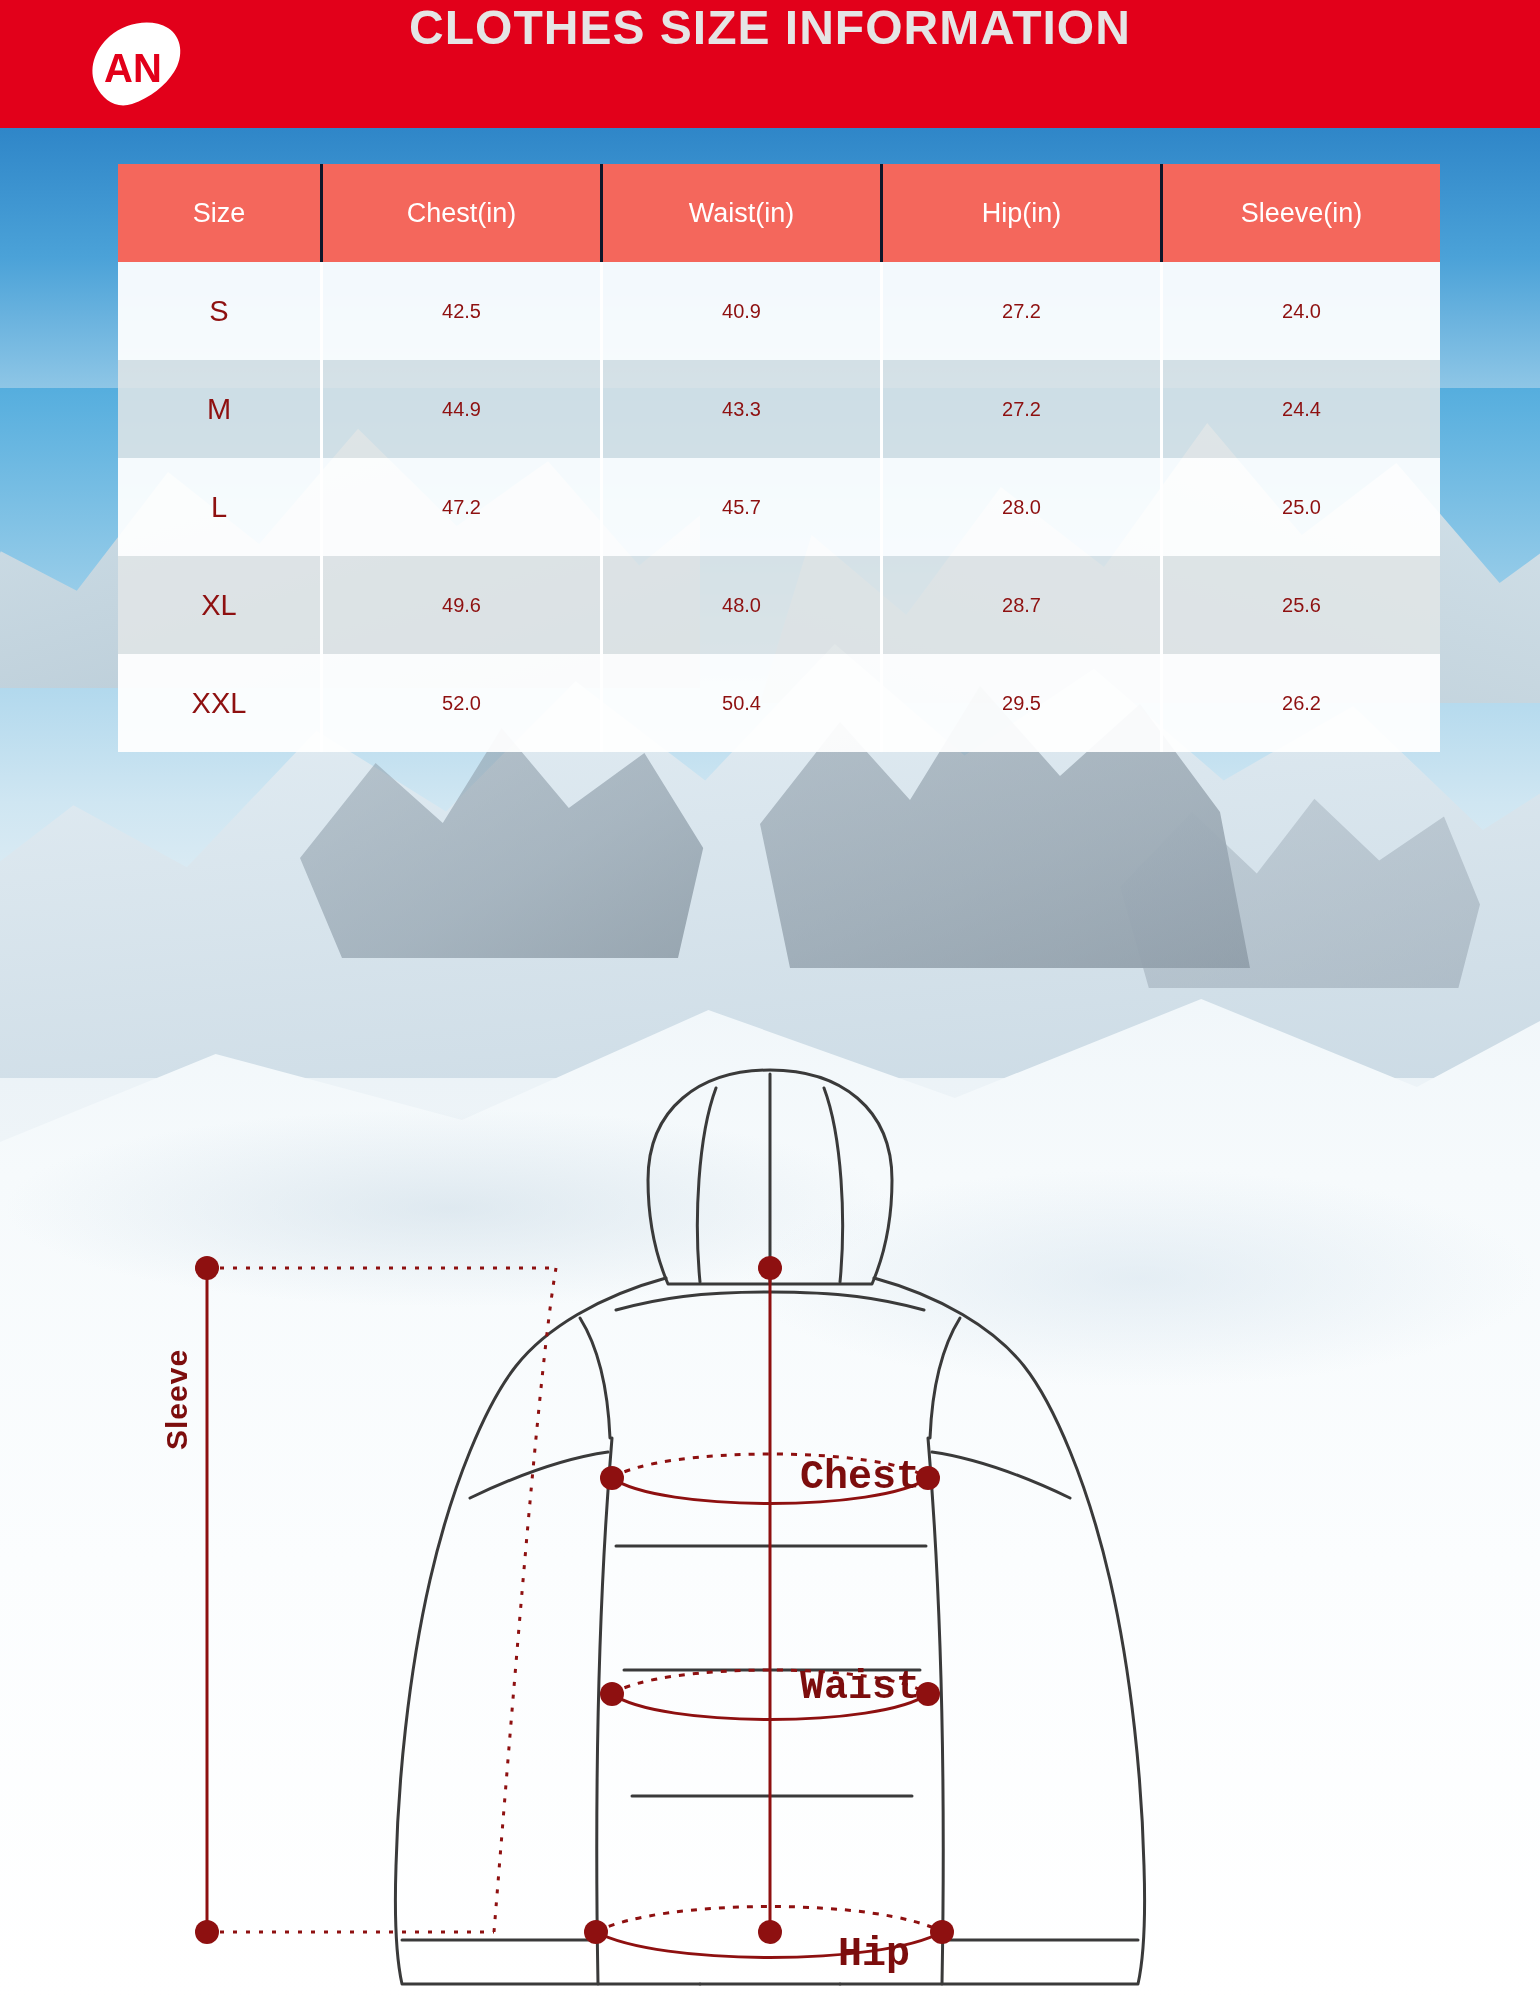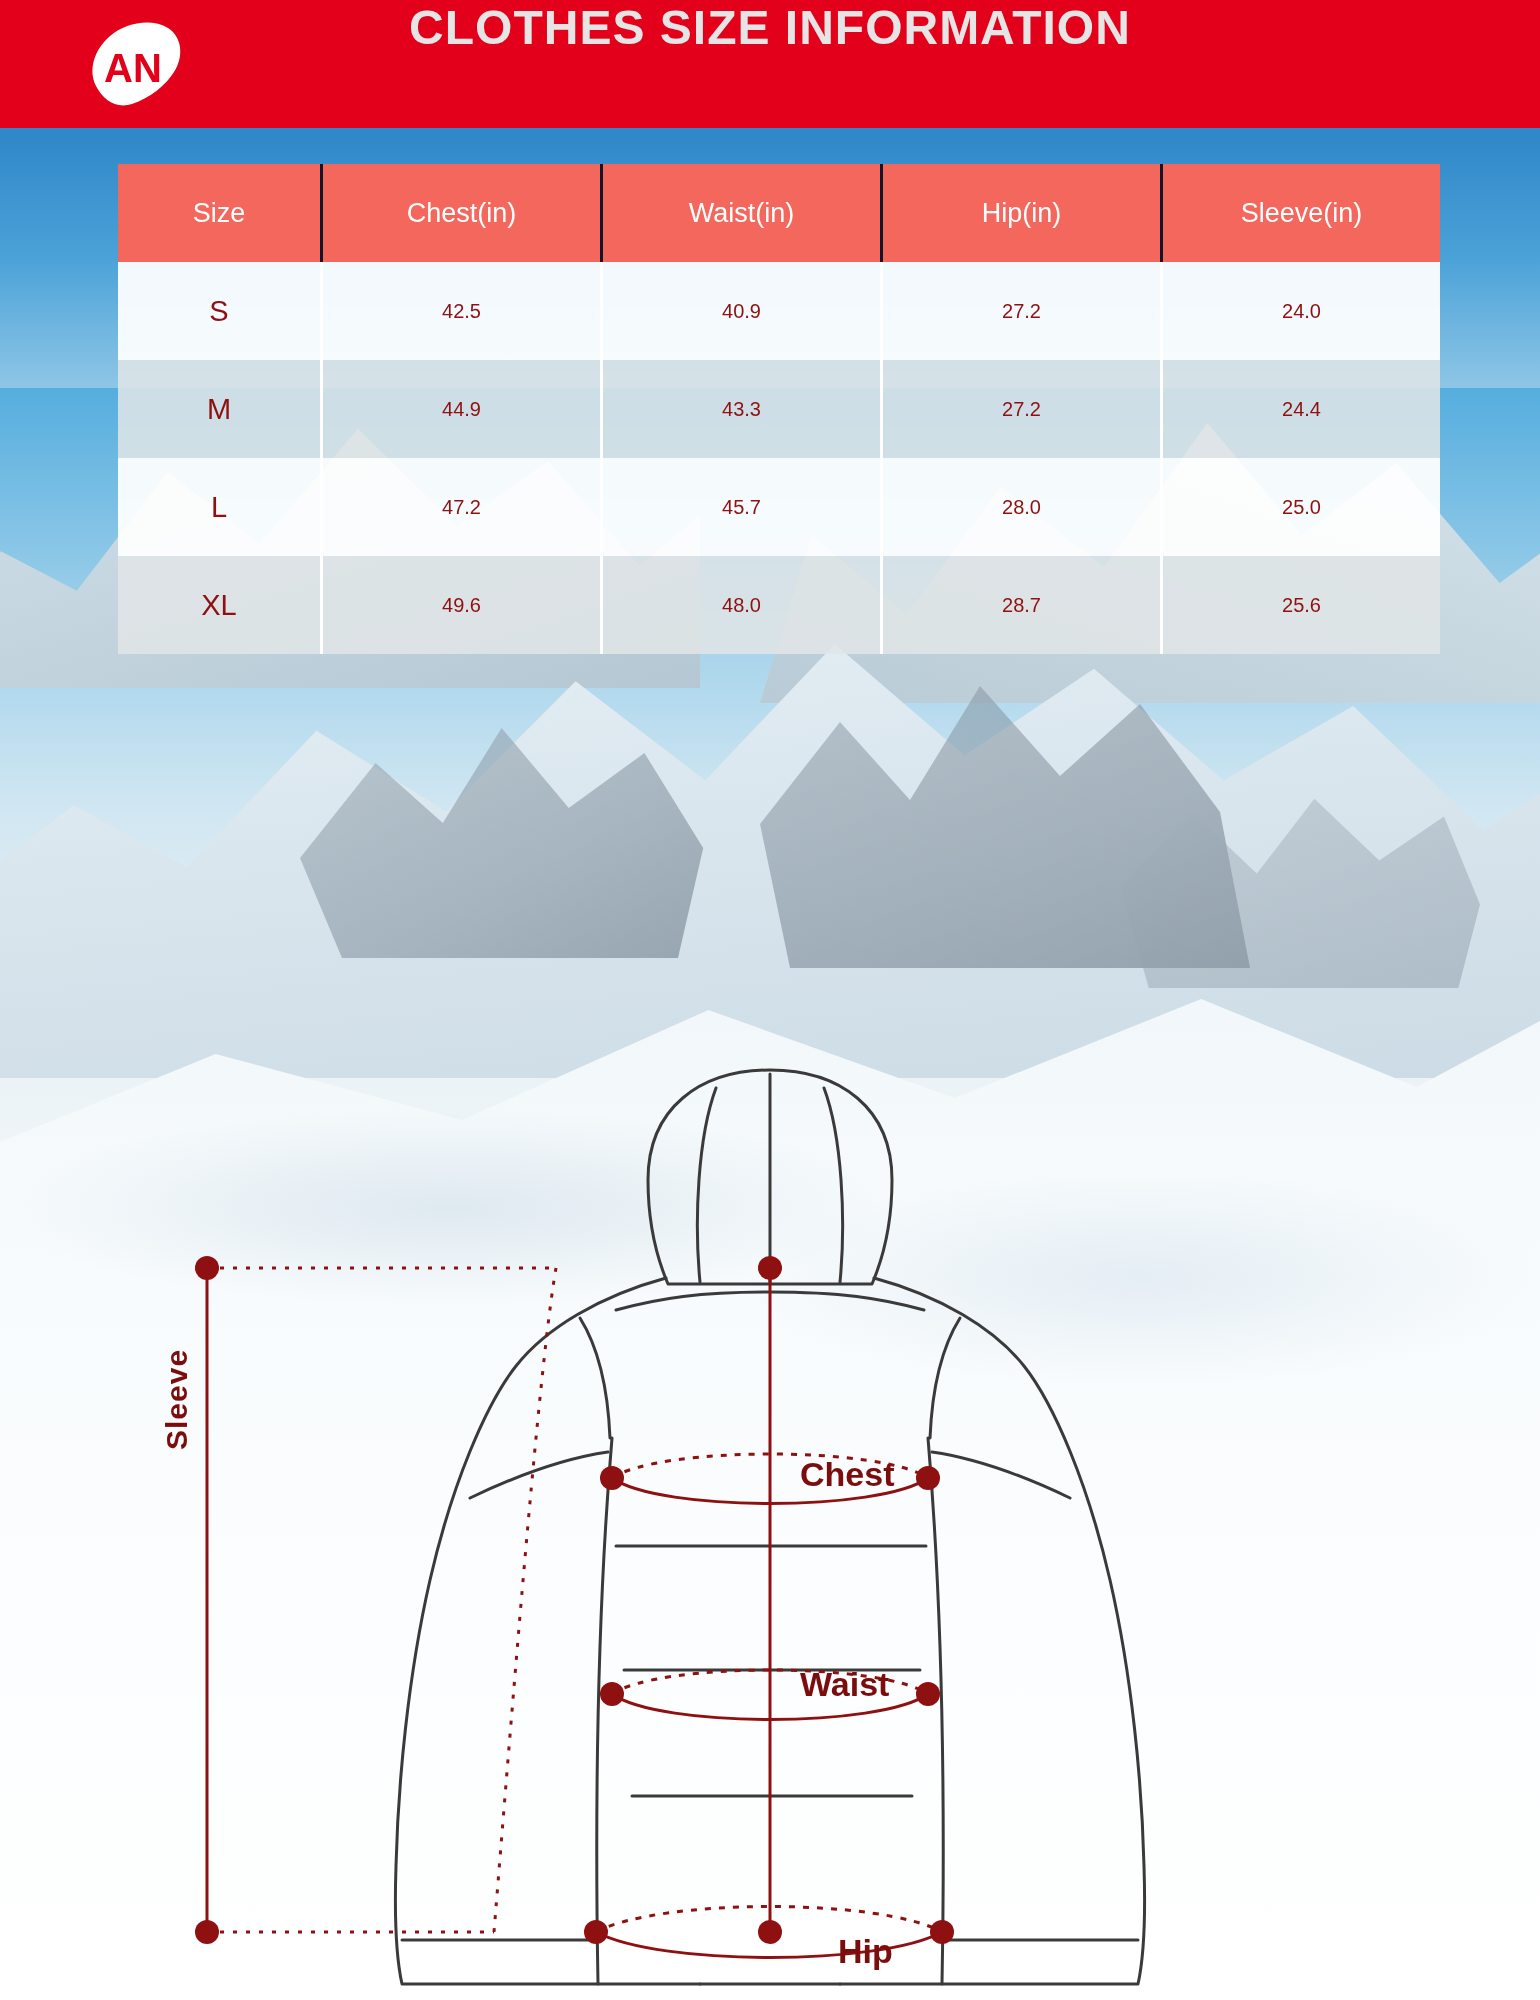--- a/index.html
+++ b/index.html
@@ -194,23 +194,23 @@
     color: #7c0d0d;
     font-size: 30px;
     font-weight: bold;
     letter-spacing: 1px;
     font-family: "Liberation Sans", sans-serif;
     white-space: nowrap;
   }
   .meas-label {
     position: absolute;
     color: #7c0d0d;
-    font-size: 34px;
+    font-size: 40px;
     font-weight: bold;
-    font-family: Liberation Sans, sans-serif;
+    font-family: Liberation Mono, monospace;
     white-space: nowrap;
   }
   .label-chest { left: 800px; top: 1455px; }
   .label-waist { left: 800px; top: 1665px; }
   .label-hip   { left: 838px; top: 1932px; }
 </style>
 </head>
 <body>
 
 <div class="page">
@@ -270,20 +270,27 @@
           <td>45.7</td>
           <td>28.0</td>
           <td>25.0</td>
         </tr>
         <tr class="row-even">
           <td class="size-cell">XL</td>
           <td>49.6</td>
           <td>48.0</td>
           <td>28.7</td>
           <td>25.6</td>
+        </tr>
+        <tr class="row-odd">
+          <td class="size-cell">XXL</td>
+          <td>52.0</td>
+          <td>50.4</td>
+          <td>29.5</td>
+          <td>26.2</td>
         </tr>
       </tbody>
     </table>
   </div>
 
   <div class="diagram">
     <svg width="1540" height="940" viewBox="0 0 1540 940">
       <g fill="none" stroke="#3a3a3a" stroke-width="3" stroke-linecap="round" stroke-linejoin="round">
 
         <path d="M648 120 C648 48 700 10 770 10 C840 10 892 48 892 120 C892 160 884 196 872 224

